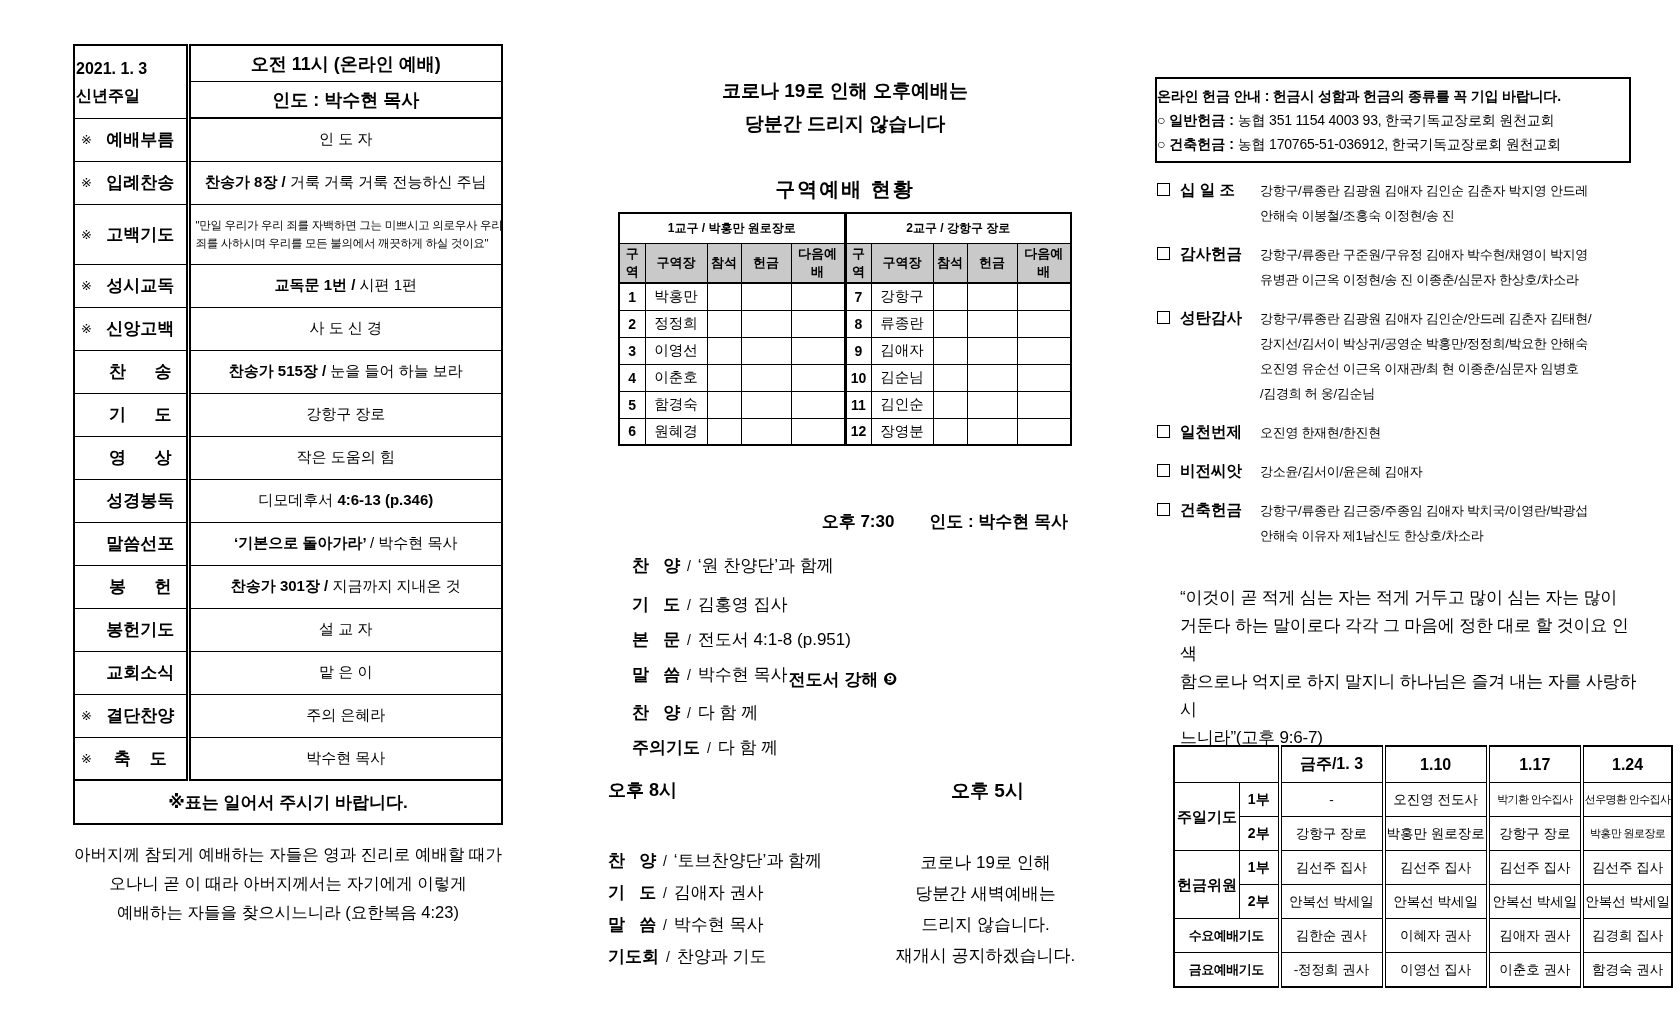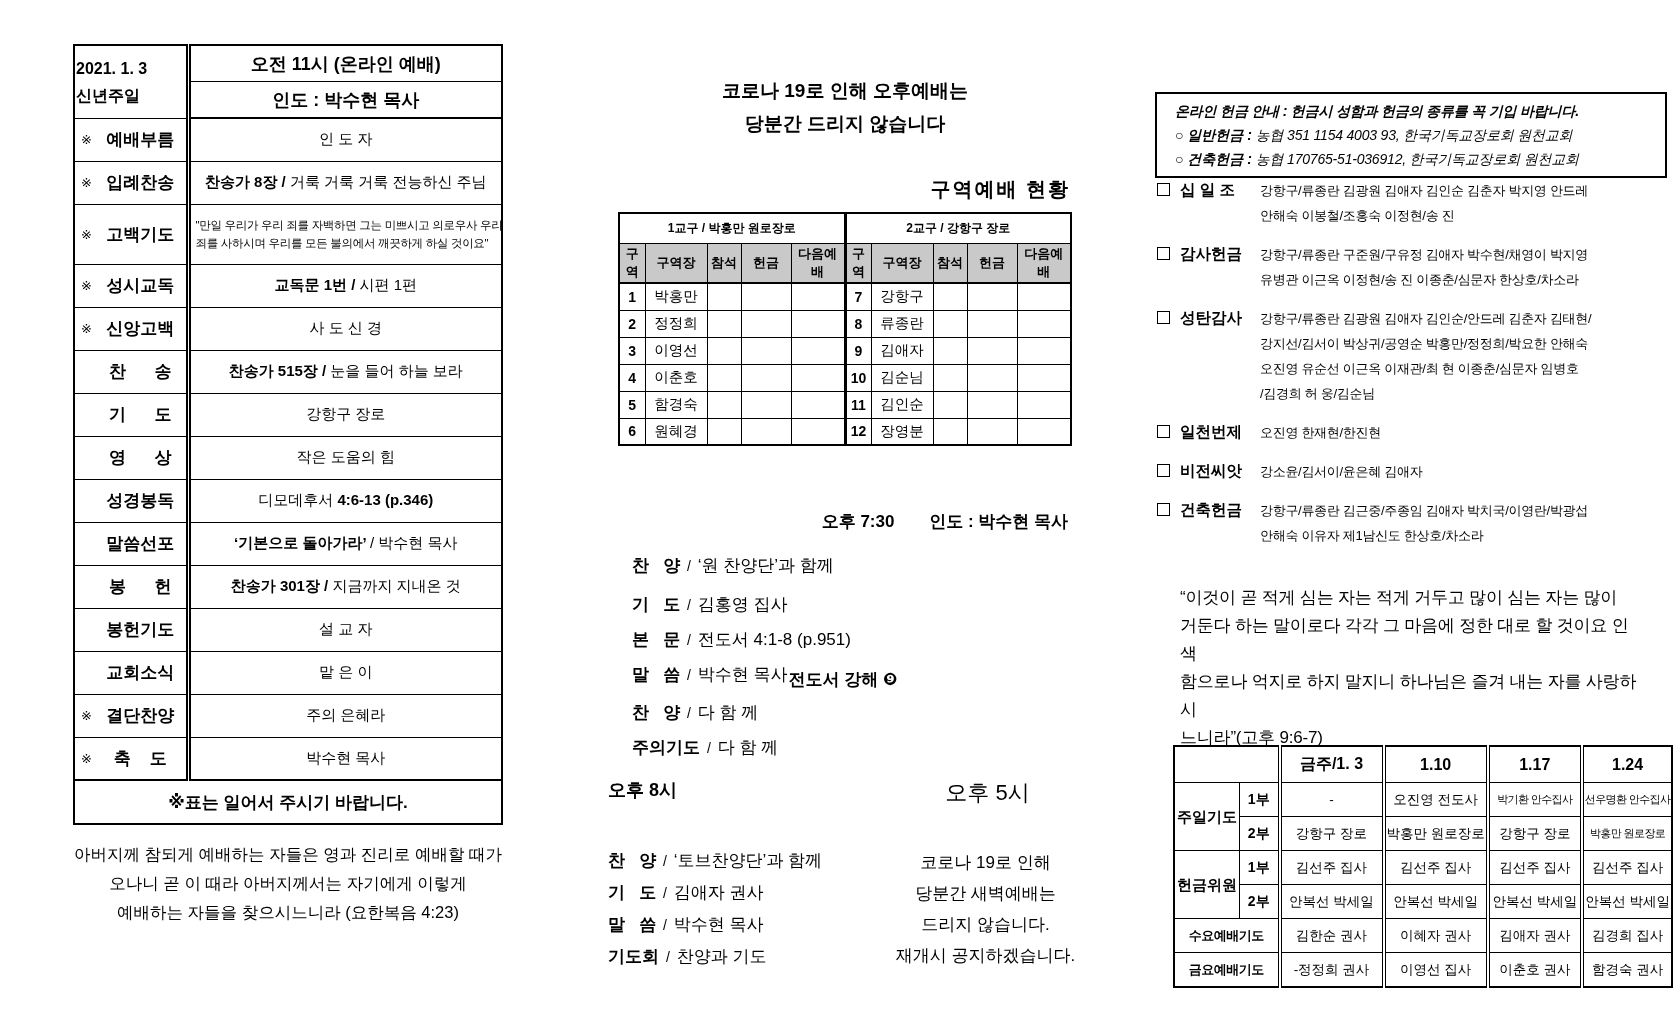--- a/index.html
+++ b/index.html
@@ -39,21 +39,21 @@
     border-top:2px solid #000;text-align:center;font-weight:bold;font-size:17px;height:40px;
   }
   .left-verse{
     position:absolute;left:58px;top:840px;width:460px;text-align:center;
     font-size:16.5px;font-weight:500;line-height:29px;
   }
 
   
   .notice-top{position:absolute;left:620px;top:74px;width:450px;text-align:center;
     font-weight:bold;font-size:19px;line-height:33px;}
-  .district-title{position:absolute;left:620px;top:176px;width:450px;text-align:right;
+  .district-title{position:absolute;left:620px;top:176px;width:450px;text-align:center;
     font-weight:bold;font-size:20px;letter-spacing:2px;}
   .district{position:absolute;left:618px;top:212px;width:452px;border:2px solid #000;}
   .district th,.district td{border:1px solid #000;text-align:center;}
   .district .ghead th{font-size:12px;font-weight:bold;height:27px;}
   .district .cols th{background:#c9c9c9;font-size:13px;font-weight:bold;height:22px;border-bottom:2px solid #000;}
   .district tbody tr{height:27px;}
   .district td.no{font-size:14px;font-weight:600;}
   .district td.nm{font-size:14.5px;}
   .district .g2{border-left:3px solid #000;}
 
@@ -64,29 +64,29 @@
   .svc-line .lab2{font-weight:600;white-space:pre;}
   .svc-line .sep{padding:0 3px;font-size:14px;}
   .evening-lines{position:absolute;left:632px;top:553px;}
   .evening-lines .svc-line:first-child{margin-bottom:13px;}
   .sermon-series{position:absolute;left:618px;top:668px;width:450px;text-align:center;
     font-weight:bold;font-size:17px;}
   .evening-lines2{position:absolute;left:632px;top:700px;}
   .pm8-title{position:absolute;left:608px;top:778px;width:285px;text-align:left;
     font-weight:bold;font-size:18px;}
   .pm5-title{position:absolute;left:880px;top:778px;width:215px;text-align:center;
-    font-weight:normal;font-size:22px;}
+    font-weight:bold;font-size:19px;}
   .pm8-lines{position:absolute;left:608px;top:848px;}
   .pm8-lines .svc-line{margin-bottom:6px;}
   .pm5-lines{position:absolute;left:868px;top:850px;width:235px;text-align:center;}
   .pm5-line{font-size:17px;line-height:25px;margin-bottom:6px;white-space:nowrap;}
 
   
-  .online-box{position:absolute;left:1155px;top:92px;width:472px;border:2px solid #000;
-    padding:5px 18px;font-size:14px;line-height:24px;white-space:nowrap;font-style:italic;}
+  .online-box{position:absolute;left:1155px;top:77px;width:472px;border:2px solid #000;
+    padding:5px 0;font-size:14px;line-height:24px;white-space:nowrap;}
   .ob-title{font-weight:bold;letter-spacing:-0.2px;}
   .ob-item .ob-lab{font-weight:bold;}
   .ob-item .ob-val{letter-spacing:-0.2px;}
 
   .offerings{position:absolute;left:1157px;top:178px;width:480px;}
   .off-item{display:flex;align-items:flex-start;margin-bottom:14px;}
   .chk{width:11px;height:11px;border:1.5px solid #000;margin:5px 10px 0 0;flex:none;}
   .off-lab{font-weight:bold;font-size:15.5px;width:80px;flex:none;white-space:pre;margin-top:2px;}
   .off-lines{font-size:13px;line-height:25px;letter-spacing:-0.3px;}
   .off-lines div{white-space:nowrap;}

